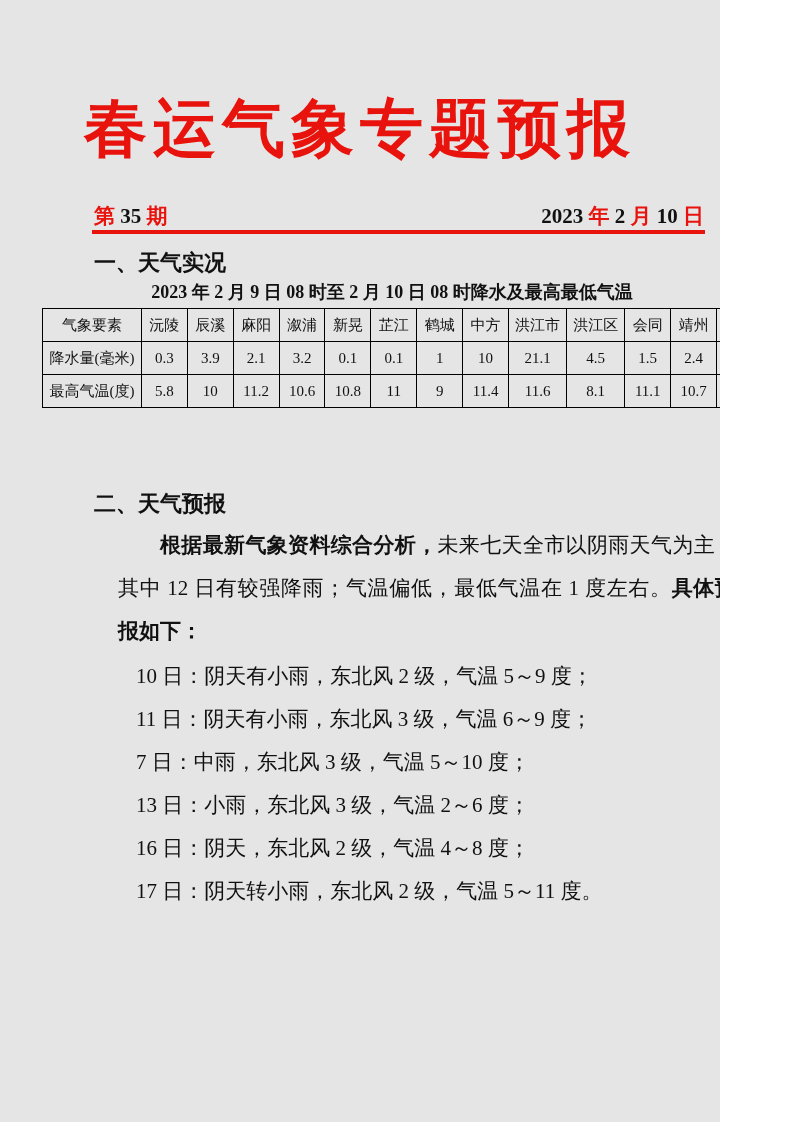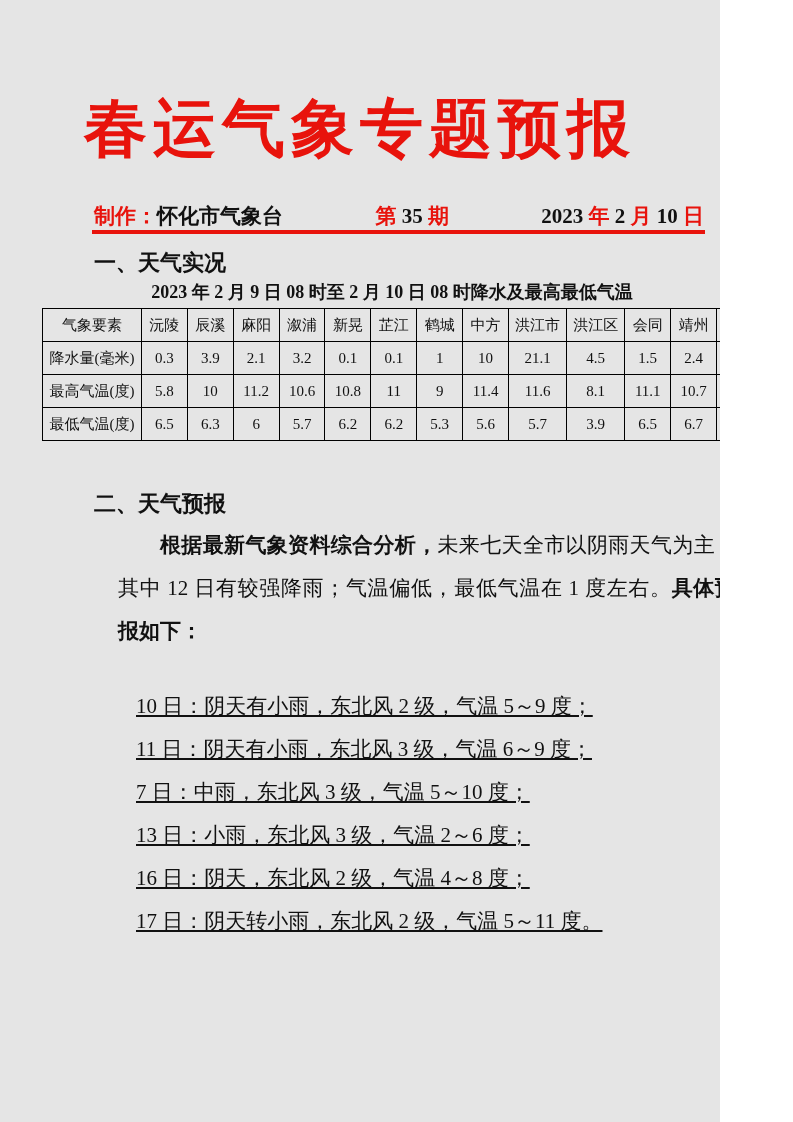--- a/index.html
+++ b/index.html
@@ -67,35 +67,33 @@
   table.obs col.c-wide  { width: 57px; }
   .para {
     position: absolute; top: 524px; left: 94px; width: 618px;
     font-size: 21px; line-height: 43px;
     text-indent: 2em;
     text-align: justify;
     margin-left: 24px;
   }
   .para b { font-weight: bold; }
   .forecast-list {
-    position: absolute; top: 685px; left: 136px; width: 560px;
+    position: absolute; top: 655px; left: 136px; width: 560px;
     font-size: 21px; line-height: 43px;
     white-space: nowrap;
-    text-decoration: underline;
   }
 </style>
 </head>
 <body>
 
 <div class="page">
 
   <div class="doc-title">春运气象专题预报</div>
 
   <div class="meta-row">
-    <span><span class="red">制作：</span><span>怀化市气象台</span></span>
     <span><span class="red">第</span><span> 35 </span><span class="red">期</span></span>
     <span><span>2023 </span><span class="red">年</span><span> 2 </span><span class="red">月</span><span> 10 </span><span class="red">日</span></span>
   </div>
 
   <div class="header-rule"></div>
 
   <div class="sec-heading" id="sec1-heading">一、天气实况</div>
 
   <div class="table-title">2023 年 2 月 9 日 08 时至 2 月 10 日 08 时降水及最高最低气温</div>
 
@@ -158,36 +156,20 @@
         <td>10.8</td>
         <td>11</td>
         <td>9</td>
         <td>11.4</td>
         <td>11.6</td>
         <td>8.1</td>
         <td>11.1</td>
         <td>10.7</td>
         <td>10</td>
       </tr>
-      <tr>
-        <td>最低气温(度)</td>
-        <td>6.5</td>
-        <td>6.3</td>
-        <td>6</td>
-        <td>5.7</td>
-        <td>6.2</td>
-        <td>6.2</td>
-        <td>5.3</td>
-        <td>5.6</td>
-        <td>5.7</td>
-        <td>3.9</td>
-        <td>6.5</td>
-        <td>6.7</td>
-        <td>7.5</td>
-      </tr>
     </tbody>
   </table>
 
   <div class="sec-heading" id="sec2-heading">二、天气预报</div>
 
   <p class="para"><b>根据最新气象资料综合分析，</b><span>未来七天全市以阴雨天气为主，其中 12 日有较强降雨；气温偏低，最低气温在 1 度左右。</span><b>具体预报如下：</b></p>
 
   <div class="forecast-list">
     <div>10 日：阴天有小雨，东北风 2 级，气温 5～9 度；</div>
     <div>11 日：阴天有小雨，东北风 3 级，气温 6～9 度；</div>

